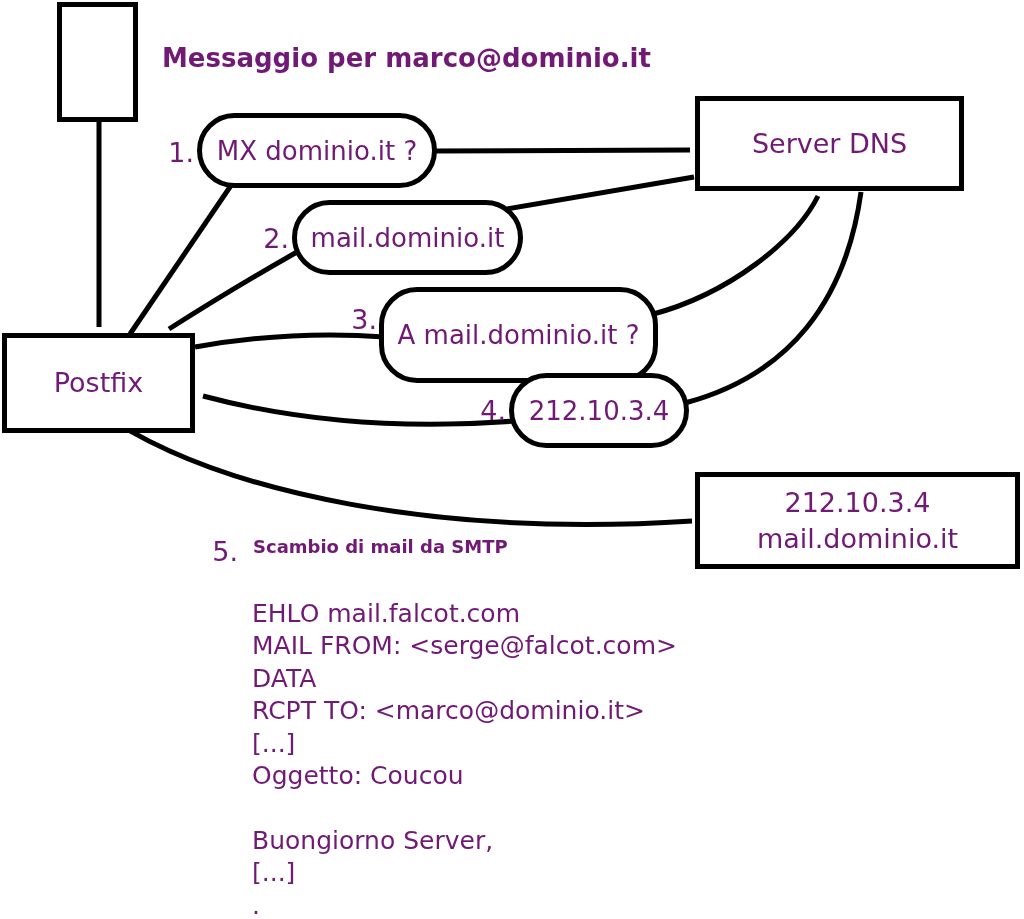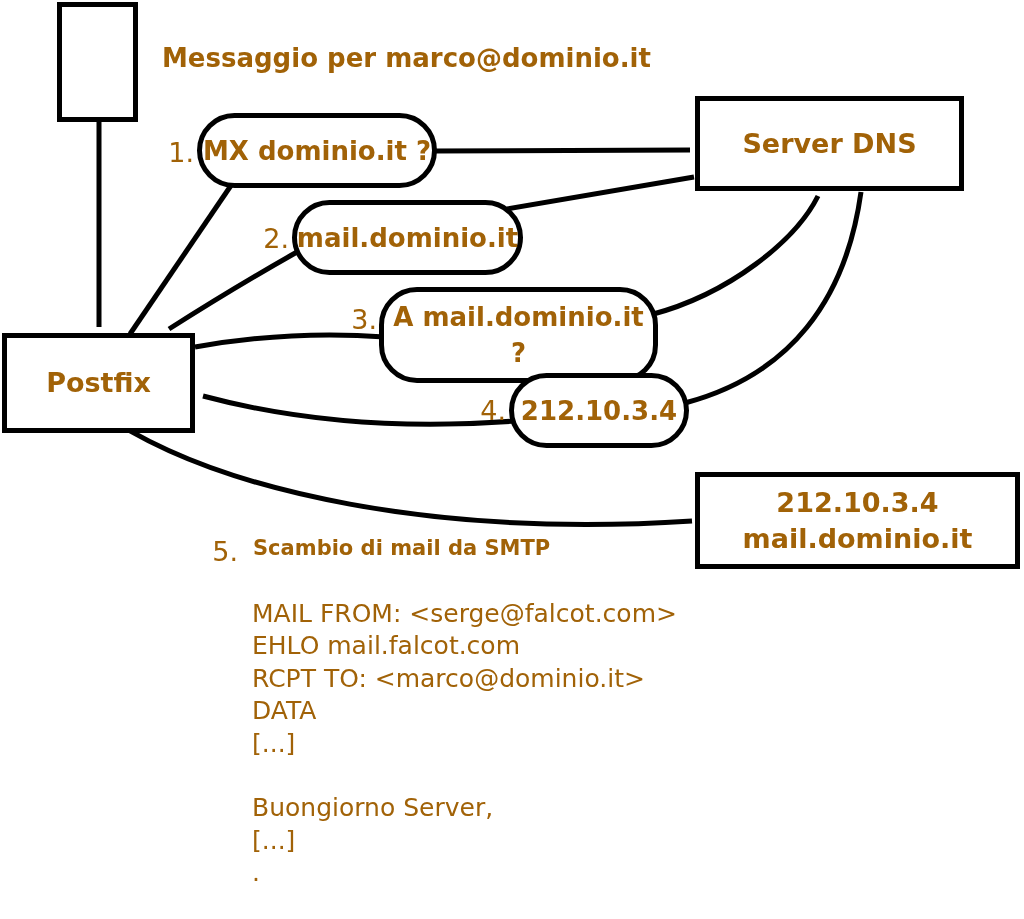--- a/index.html
+++ b/index.html
@@ -1,38 +1,38 @@
 <!DOCTYPE html>
 <html><head>
 <meta charset="utf-8">
 <style>
   html,body{margin:0;padding:0;background:#ffffff;}
   #canvas{
     position:relative;width:1024px;height:919px;background:#ffffff;
-    font-family:"DejaVu Sans","Liberation Sans",sans-serif;color:#a16207;
+    font-family:"DejaVu Sans","Liberation Sans",sans-serif;color:#701a75;
     overflow:hidden;
   }
   svg.connectors{position:absolute;left:0;top:0;z-index:1;}
   svg.connectors path{stroke:#000;stroke-width:5;fill:none;}
   .node{
     position:absolute;box-sizing:border-box;background:#fff;
     border:5px solid #000;display:flex;flex-direction:column;
     align-items:center;justify-content:center;text-align:center;
-    font-size:27px;font-weight:700;line-height:36px;z-index:2;
+    font-size:27px;font-weight:400;line-height:36px;z-index:2;
   }
   .pill{border-radius:38px;font-size:26px;}
   .num{
     position:absolute;z-index:3;font-size:27px;font-weight:400;
     width:46px;text-align:right;line-height:30px;
   }
   .title-text{
     position:absolute;left:162px;top:43px;font-size:26px;font-weight:600;z-index:3;
   }
   .step5-label{
-    position:absolute;left:253px;top:536px;font-size:21px;font-weight:600;z-index:3;
+    position:absolute;left:253px;top:536px;font-size:18px;font-weight:600;z-index:3;
   }
   .num5{left:192px;top:537px;}
   .smtp{
     position:absolute;left:252px;top:598px;z-index:3;
     font-size:25px;font-weight:400;
   }
   .smtp-line{height:32.4px;line-height:32.4px;white-space:pre;}
   
   .envelope{left:57px;top:2px;width:81px;height:120px;}
   .postfix {left:2px;top:333px;width:193px;height:100px;}
@@ -104,24 +104,25 @@
 
   <div class="num num4">4.</div>
   <div class="node pill pill4">
     <span>212.10.3.4</span>
   </div>
 
   <div class="num num5">5.</div>
   <div class="step5-label">Scambio di mail da SMTP</div>
 
   <div class="smtp">
+    <div class="smtp-line">EHLO mail.falcot.com</div>
     <div class="smtp-line">MAIL FROM: &lt;serge@falcot.com&gt;</div>
-    <div class="smtp-line">EHLO mail.falcot.com</div>
+    <div class="smtp-line">DATA</div>
     <div class="smtp-line">RCPT TO: &lt;marco@dominio.it&gt;</div>
-    <div class="smtp-line">DATA</div>
     <div class="smtp-line">[...]</div>
+    <div class="smtp-line">Oggetto: Coucou</div>
     <div class="smtp-line"></div>
     <div class="smtp-line">Buongiorno Server,</div>
     <div class="smtp-line">[...]</div>
     <div class="smtp-line">.</div>
   </div>
 
 </div>
 
 </body></html>

